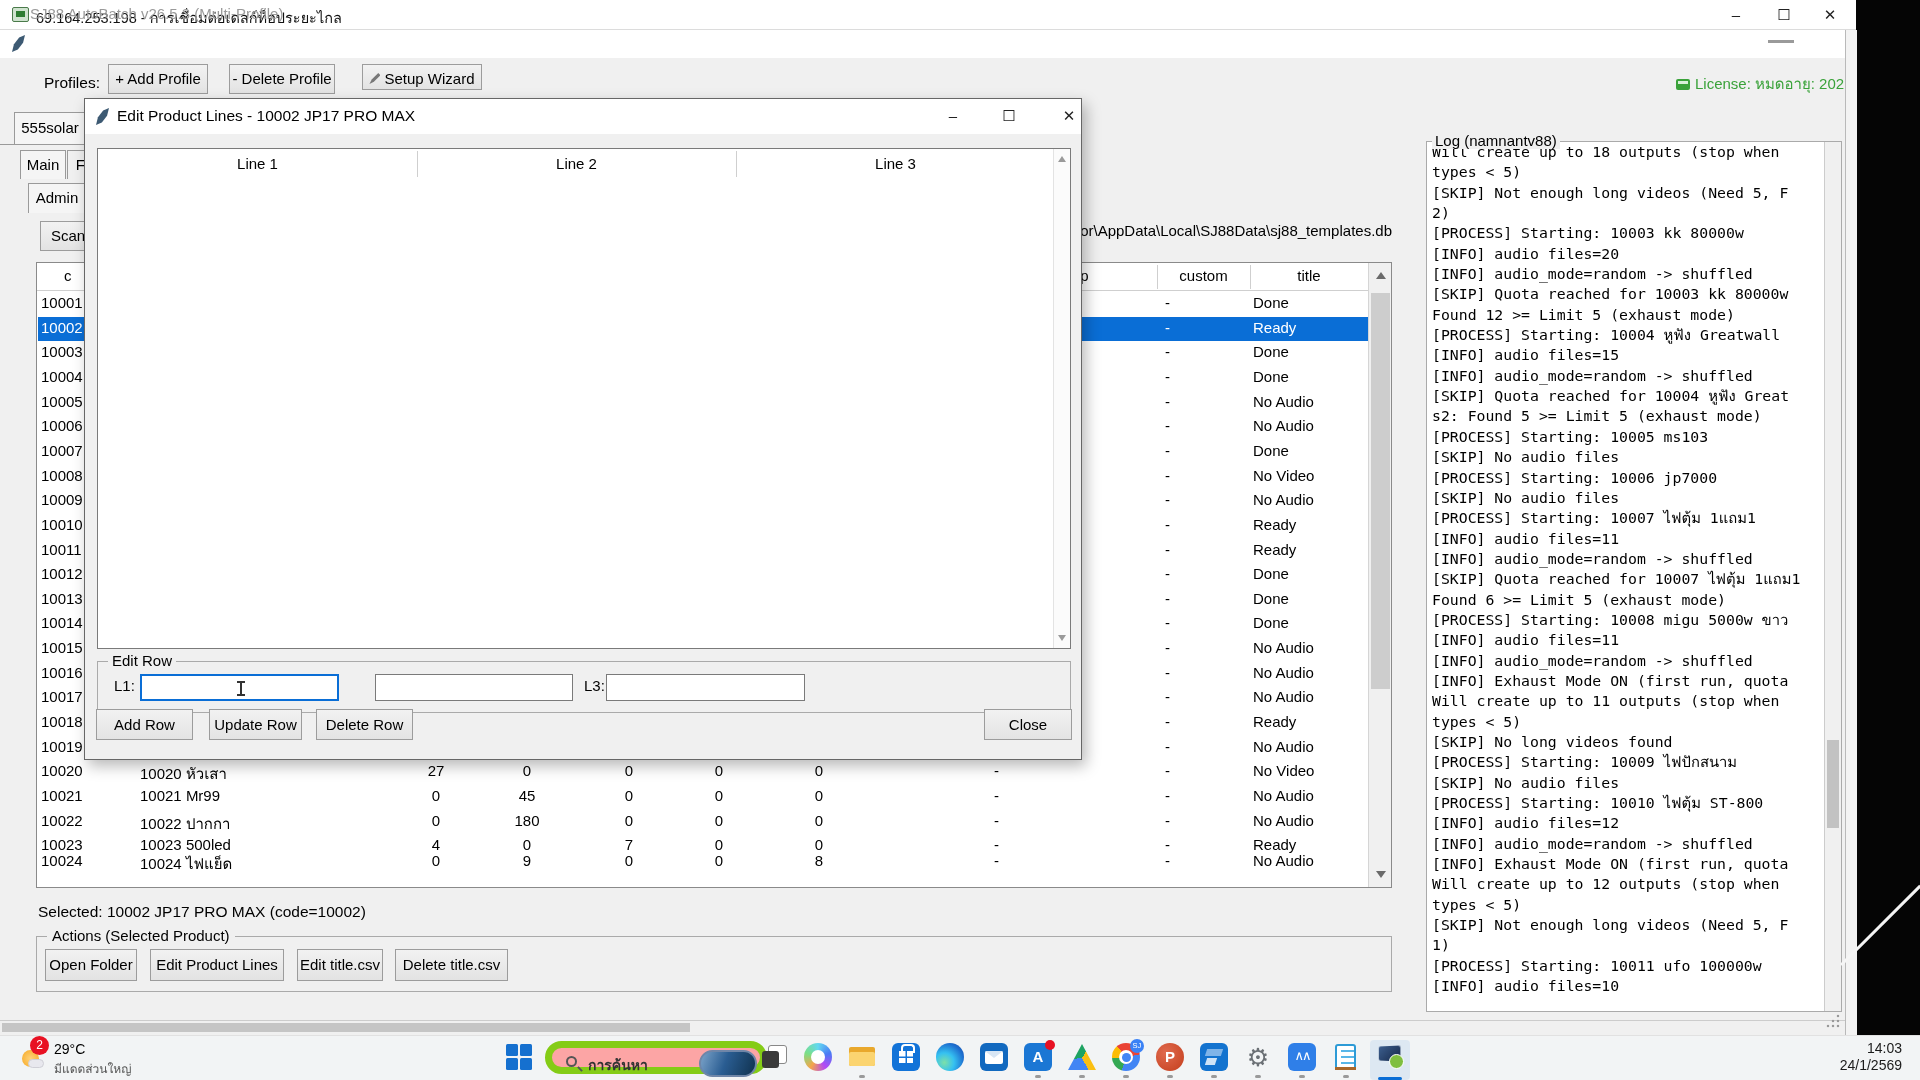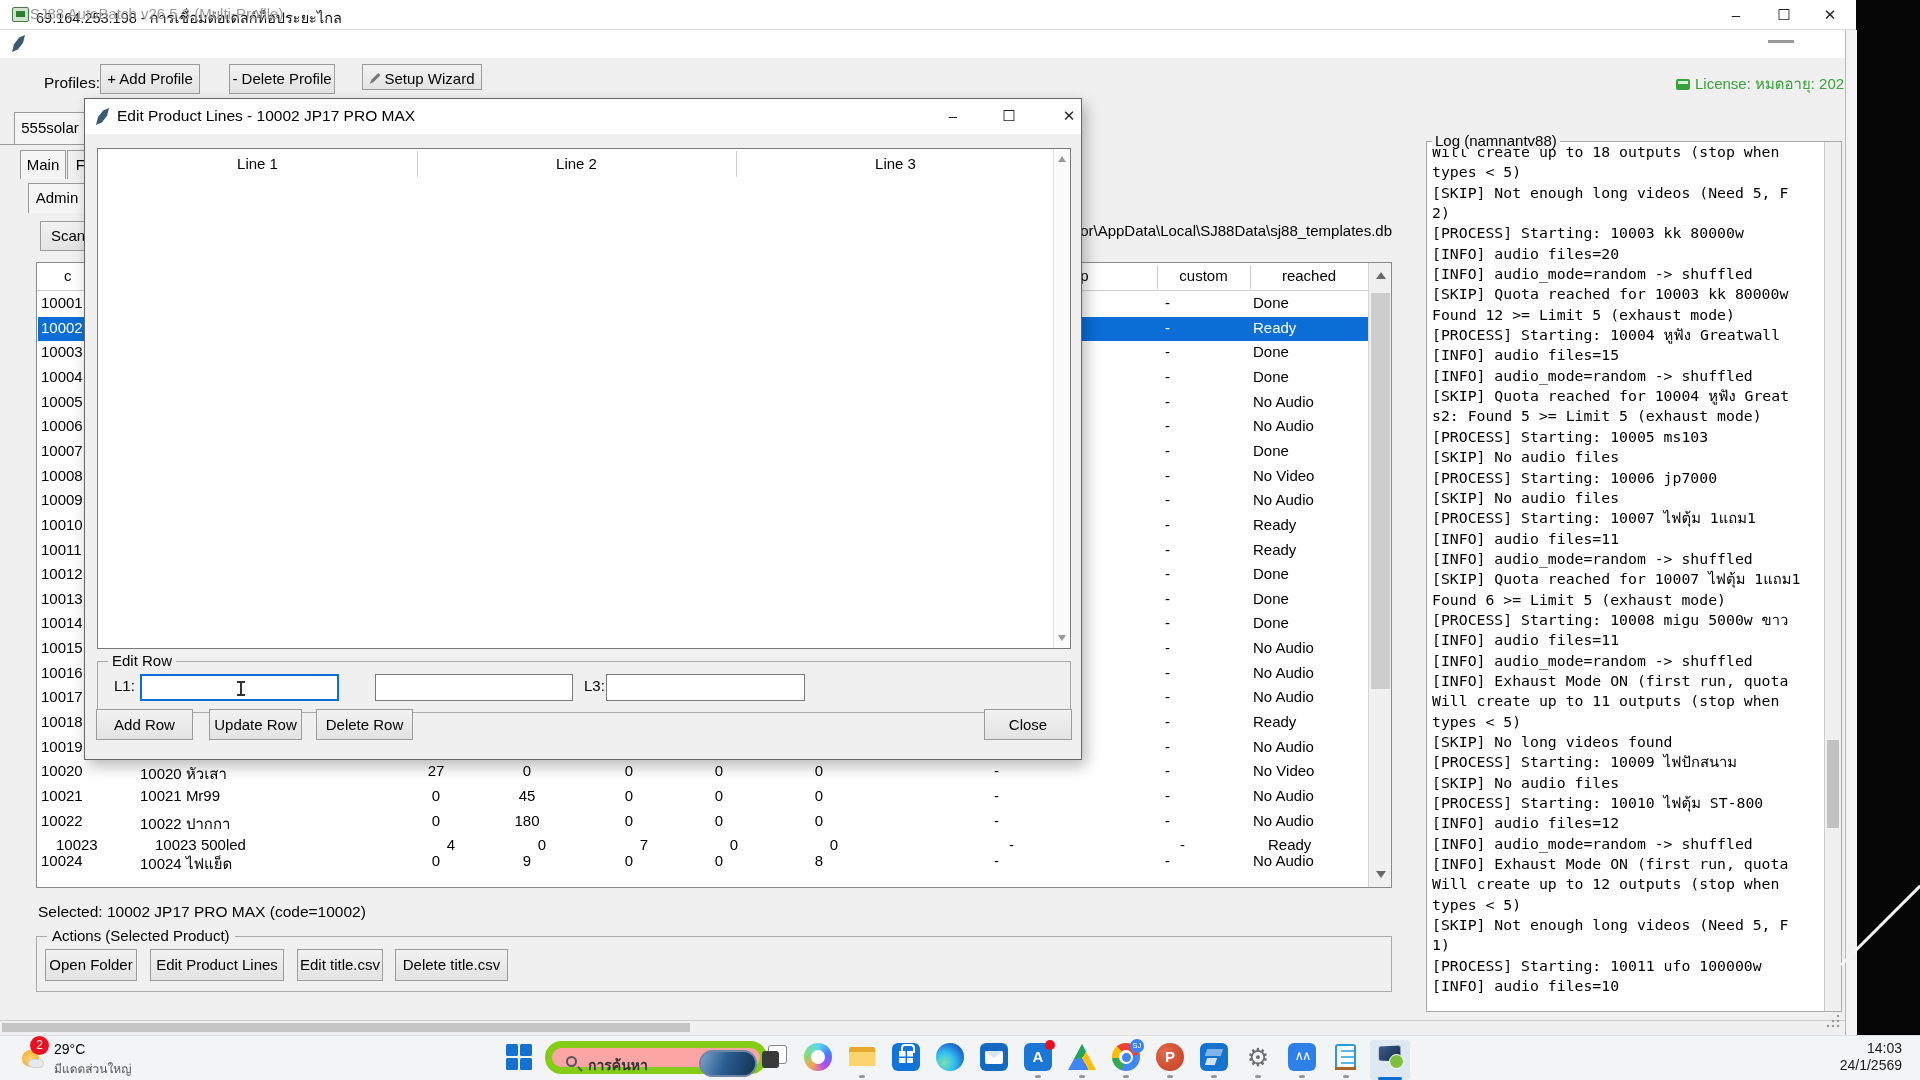--- a/index.html
+++ b/index.html
@@ -18,21 +18,21 @@
   #app-titlebar { position:absolute; left:0; top:30px; width:1856px; height:28px; background:#fff; }
   #app-title { position:absolute; left:30px; top:5px; font-size:15px; color:#9a9a9a; }
   .feather { display:inline-block; width:13px; height:17px; background:#3d5a73; clip-path:polygon(100% 0, 55% 15%, 15% 55%, 0 100%, 45% 85%, 85% 45%); }
   #app-feather { position:absolute; left:12px; top:35px; }
   #app-min { position:absolute; left:1768px; top:40px; width:26px; height:3px; background:#9a9a9a; }
 
   
   #toolbar { position:absolute; left:0; top:58px; width:1856px; height:47px; background:#f0f0f0;margin-left:24px; }
   .btn { position:absolute; background:linear-gradient(#f2f2f2,#e3e3e3); border:1px solid #9c9c9c; font-size:15px; text-align:center; color:#000; }
   #lbl-profiles { position:absolute; left:20px; top:16px; font-size:15.5px; }
-  #btn-add { left:76px; top:6px; width:100px; height:30px; line-height:28px; }
+  #btn-add { left:84px; top:6px; width:100px; height:30px; line-height:28px; }
   #btn-del { left:205px; top:6px; width:106px; height:30px; line-height:28px; }
   #btn-wiz { left:338px; top:6px; width:120px; height:26px; line-height:28px; }
   .pencil { display:inline-block; width:11px; height:11px; margin-right:4px; background:linear-gradient(135deg,#bbb 40%,#777 41%); clip-path:polygon(0 100%, 20% 60%, 80% 0, 100% 20%, 40% 80%); }
   #license { position:absolute; left:1652px; top:14px; font-size:15px; color:#3aa23a; white-space:nowrap; }
   .lic-ico { display:inline-block; width:14px; height:11px; background:#3aa23a; border-radius:2px; margin-right:5px; position:relative; top:1px; }
   .lic-ico::after { content:""; position:absolute; left:2px; top:2px; right:2px; height:3px; background:#d8f0d8; }
 
   
   .tab { position:absolute; border:1px solid #9a9a9a; background:#f0f0f0; font-size:15px; text-align:center; }
   #tab-profile { left:14px; top:112px; width:72px; height:32px; line-height:30px; border-bottom:none; background:#f5f5f5; }
@@ -489,21 +489,21 @@
           <span class="cell cell-name">10022 ปากกา</span>
           <span class="cell cell-c1">0</span>
           <span class="cell cell-c2">180</span>
           <span class="cell cell-c3">0</span>
           <span class="cell cell-c4">0</span>
           <span class="cell cell-c5">0</span>
           <span class="cell cell-group">-</span>
           <span class="cell cell-custom">-</span>
           <span class="cell cell-status">No Audio</span>
         </div>
-        <div class="trow" style="top: 571.3px; margin-left: 15px;">
+        <div class="trow" style="top: 571.3px;">
           <span class="cell cell-code">10023</span>
           <span class="cell cell-name">10023 500led</span>
           <span class="cell cell-c1">4</span>
           <span class="cell cell-c2">0</span>
           <span class="cell cell-c3">7</span>
           <span class="cell cell-c4">0</span>
           <span class="cell cell-c5">0</span>
           <span class="cell cell-group">-</span>
           <span class="cell cell-custom">-</span>
           <span class="cell cell-status">Ready</span>
@@ -518,21 +518,21 @@
           <span class="cell cell-c5">8</span>
           <span class="cell cell-group">-</span>
           <span class="cell cell-custom">-</span>
           <span class="cell cell-status">No Audio</span>
         </div>
       </div>
     <div id="thead">
       <span class="hlab" style="left:27px">c</span>
       <span class="hlab" style="left:1035px">up</span>
       <span class="hlab" id="th-custom">custom</span>
-      <span class="hlab" id="th-status">reached</span>
+      <span class="hlab" id="th-status">title</span>
       <span class="hsep" style="left:1120px"></span>
       <span class="hsep" style="left:1213px"></span>
     </div>
     <div id="tscroll">
       <span class="arr up"></span>
       <span id="tthumb"></span>
       <span class="arr dn"></span>
     </div>
   </div>
 

